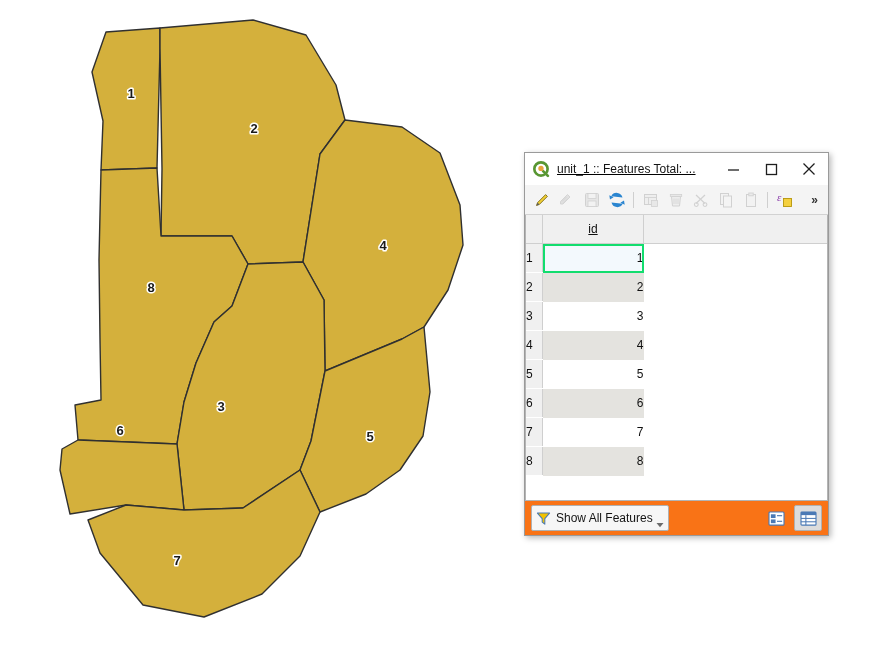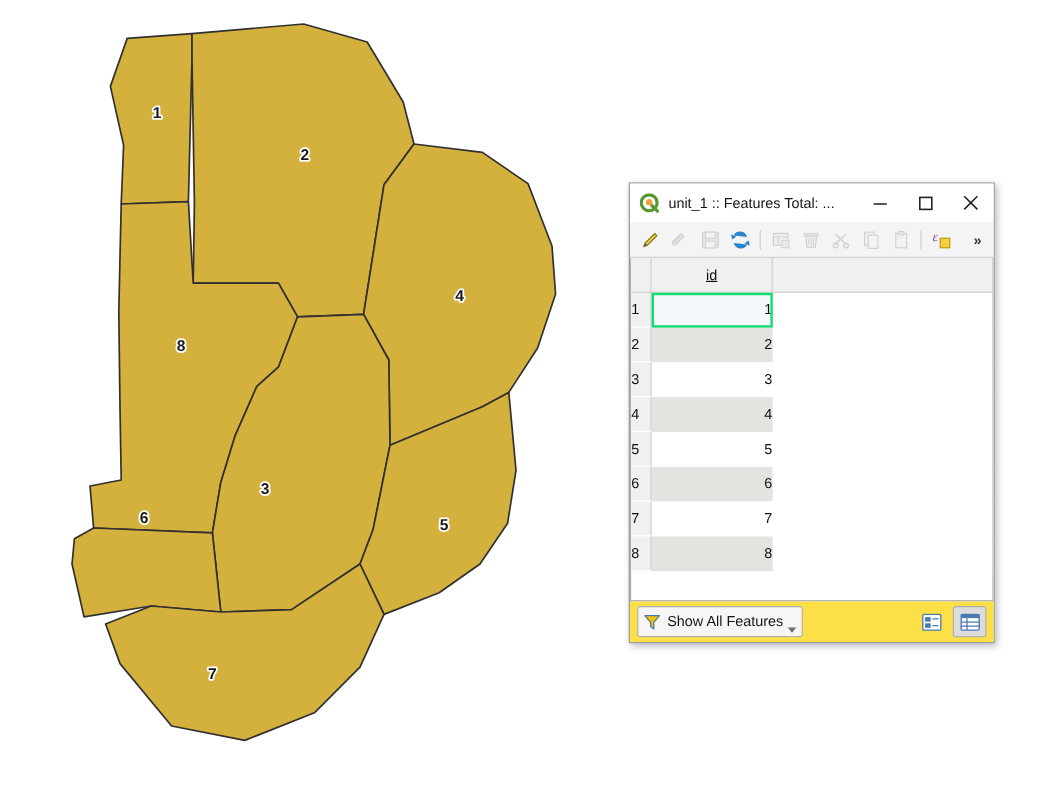--- a/index.html
+++ b/index.html
@@ -60,20 +60,21 @@
 
   
   #title-bar {
     height: 32px;
     min-height: 32px;
     background: #ffffff;
     display: flex;
     align-items: center;
     padding-left: 8px;
     box-sizing: border-box;
+    text-decoration: underline;
   }
   #qgis-logo {
     width: 17px; height: 17px;
     margin-right: 7px;
     flex: 0 0 auto;
   }
   #window-title {
     font-size: 12px;
     color: #141414;
     white-space: nowrap;
@@ -186,21 +187,21 @@
   td.val-cell.selected {
     background: #f3f9fd;
     outline: 2px solid #12dd6e;
     outline-offset: -2px;
   }
 
   
   #status-bar {
     height: 28px;
     min-height: 34px;
-    background: #fde047;
+    background: #f97316;
     display: flex;
     align-items: center;
     padding: 0 6px;
     box-sizing: border-box;
   }
   #filter-btn {
     height: 24px;
     display: flex;
     align-items: center;
     border: 1px solid #b0b0b0;

